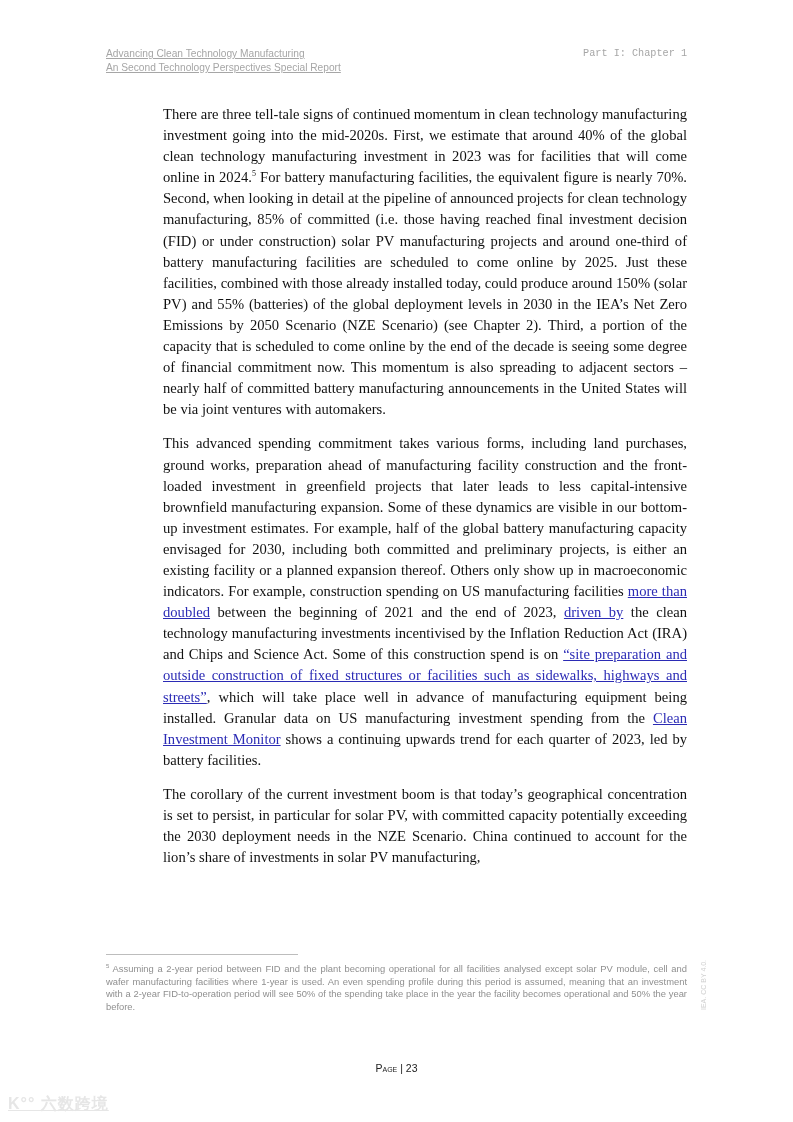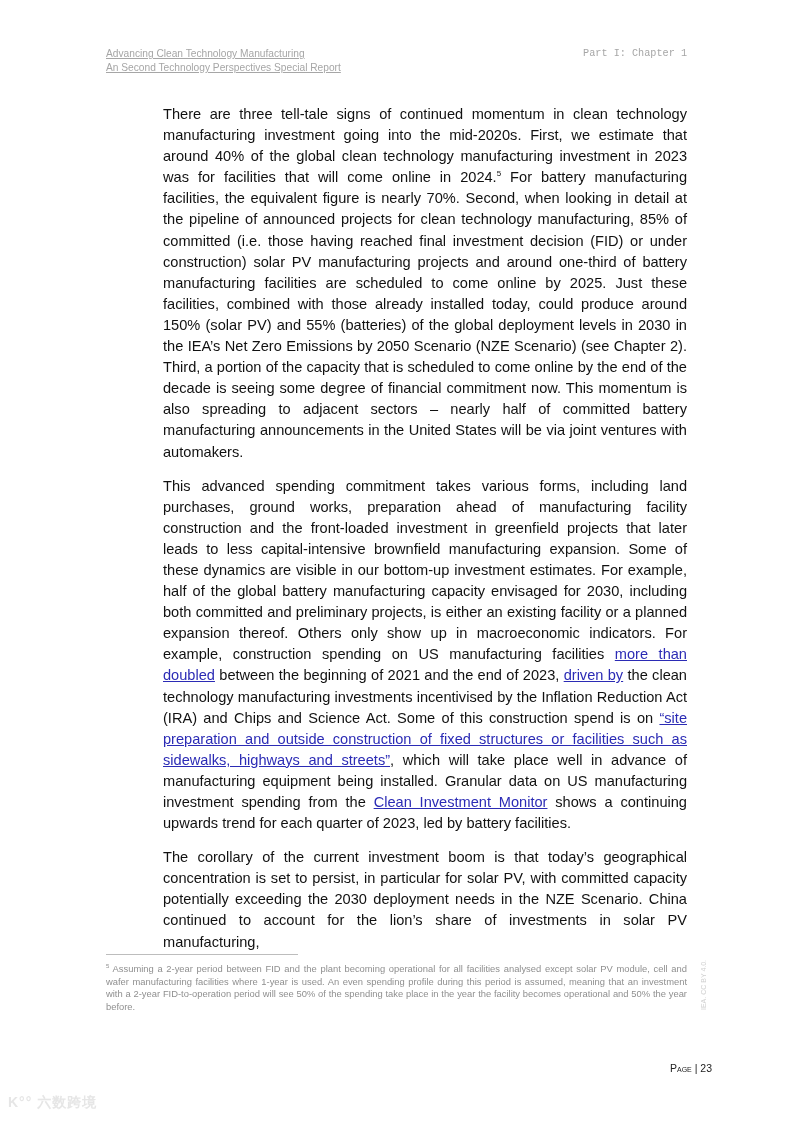--- a/index.html
+++ b/index.html
@@ -3,37 +3,37 @@
 <meta charset="utf-8">
 <style>
   html, body { margin: 0; padding: 0; background: #ffffff; }
   body { width: 793px; height: 1122px; position: relative; overflow: hidden;
          font-family: "Liberation Sans", sans-serif; color: #111111; }
   .header { position: absolute; top: 47px; left: 106px; right: 106px;
             font-size: 10.2px; color: #a6a6a6; line-height: 14px; }
   .header .left { position: absolute; left: 0; top: 0; text-decoration: underline; }
   .header .right { position: absolute; right: 0; top: 0; font-family: Liberation Mono, monospace; }
   .body-text { position: absolute; top: 104px; left: 163px; width: 524px;
-               font-size: 14.6px; line-height: 21.1px; }
+               font-size: 14.6px; line-height: 21.1px; font-family: Liberation Serif, serif; }
   .body-text p { margin: 0 0 13px 0; text-align: justify; }
   sup { font-size: 8px; line-height: 0; vertical-align: 6px; }
   a.link { color: #2b2bb5; text-decoration: underline; }
   .fn-rule { position: absolute; top: 954px; left: 106px; width: 192px;
              height: 1px; background: #bdbdbd; }
   .footnote { position: absolute; top: 963px; left: 106px; width: 581px;
               font-size: 9.4px; line-height: 12.6px; color: #8f8f8f; text-align: justify; }
   .footnote sup { font-size: 6px; vertical-align: 4px; }
-  .page-num { position: absolute; top: 1062px; left: 0; width: 712px;
-              text-align: right; font-size: 10.5px; color: #222; }
+  .page-num { position: absolute; top: 1062px; left: 0; width: 793px;
+              text-align: center; font-size: 10.5px; color: #222; }
   .page-num .pg { font-variant: small-caps; }
   .license { position: absolute; top: 1010px; left: 700px; font-size: 7px; color: #d0d0d0;
              transform: rotate(-90deg); transform-origin: left top; white-space: nowrap;
              width: 70px; }
-  .watermark { position: absolute; left: 8px; top: 1094px; font-size: 14px; color: #e6e6e6;
-               font-weight: bold; letter-spacing: 1px; }
+  .watermark { position: absolute; left: 8px; top: 1094px; font-size: 16px; color: #e6e6e6;
+               font-weight: bold; letter-spacing: 1px; text-decoration: underline; }
 </style>
 </head>
 <body>
 
 <div class="header">
   <div class="left">
     <div>Advancing Clean Technology Manufacturing</div>
     <div>An Second Technology Perspectives Special Report</div>
   </div>
   <div class="right">Part I: Chapter 1</div>

